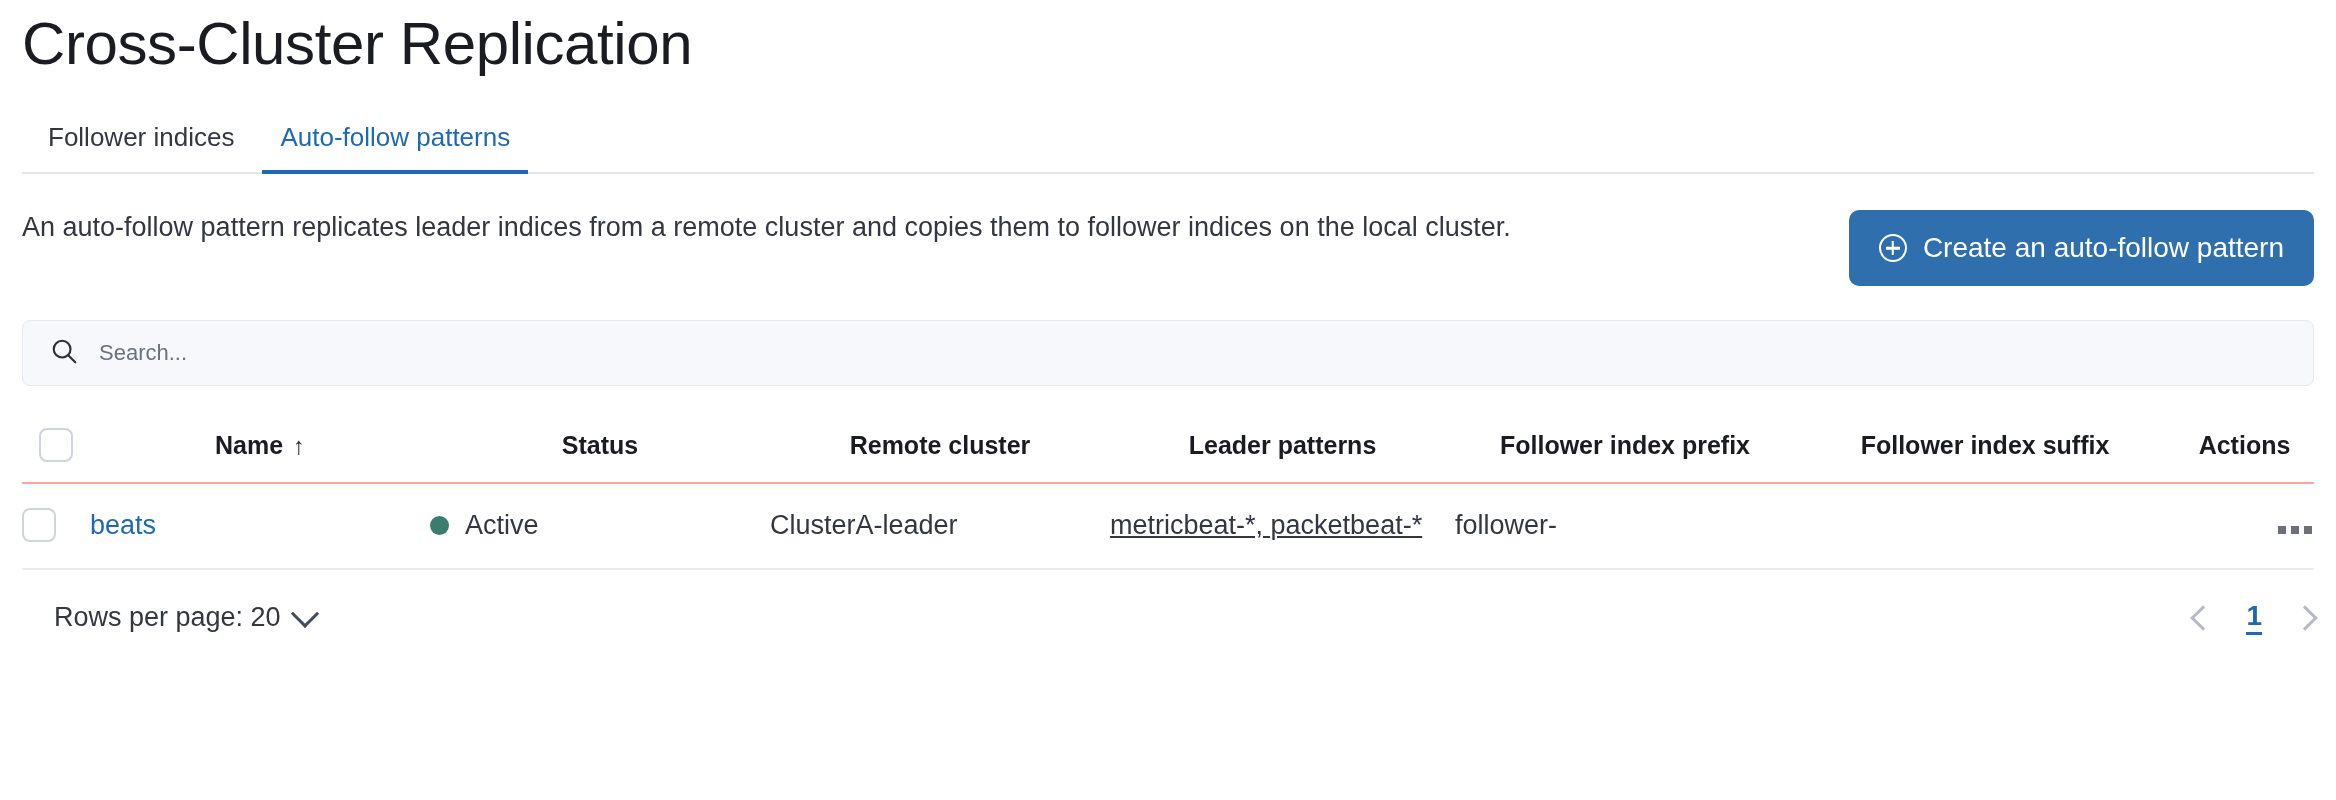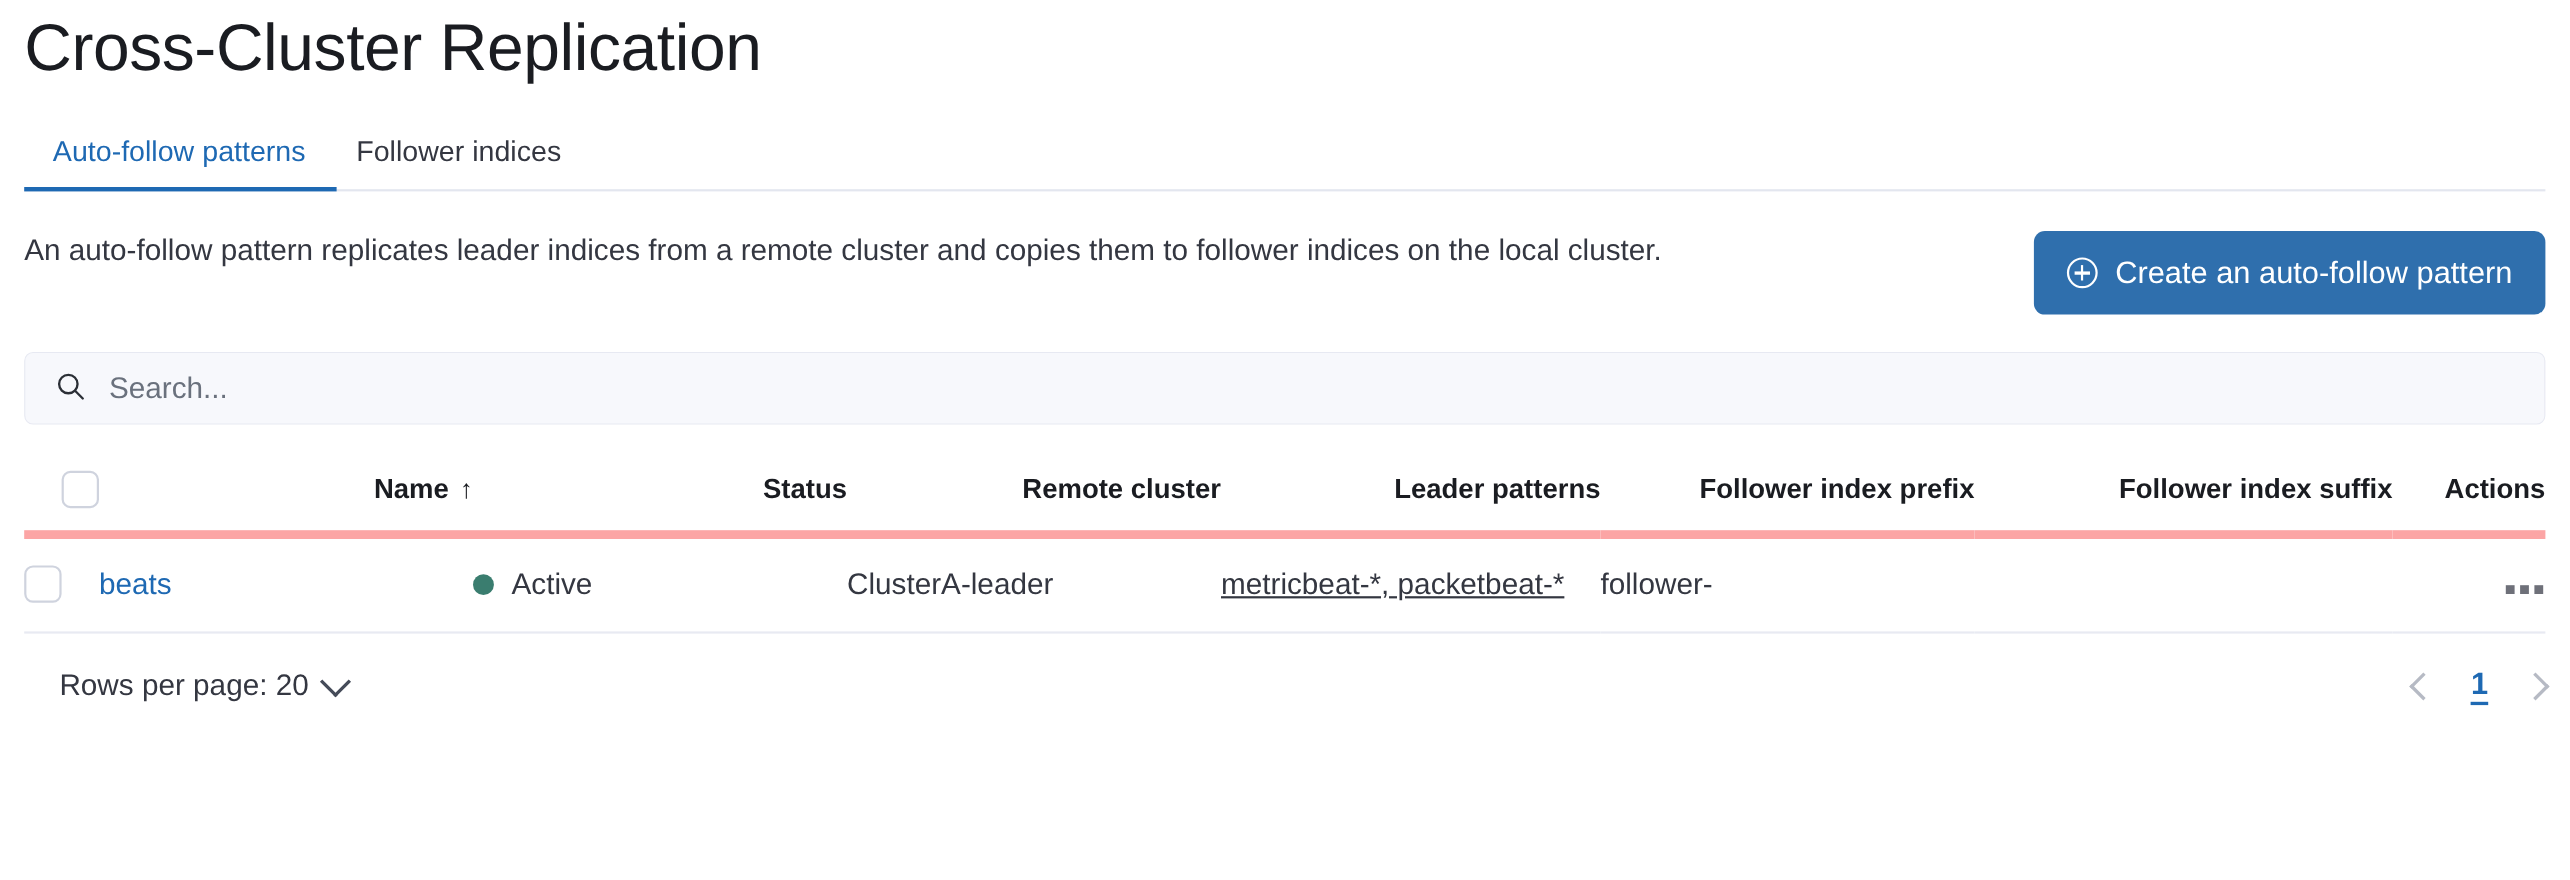--- a/index.html
+++ b/index.html
@@ -112,42 +112,42 @@
     display: flex;
     align-items: center;
     padding: 0 26px;
     gap: 20px;
   }
   .search-icon { flex: 0 0 auto; display: block; }
   .search-input {
     border: none;
     background: transparent;
     outline: none;
-    font-size: 27px;
+    font-size: 22px;
     font-family: "Liberation Sans", sans-serif;
     color: #b91c1c;
     width: 100%;
     padding: 0;
   }
   .search-input::placeholder { color: #6a717d; opacity: 1; }
 
   
   table.ccr-table {
     width: 100%;
     border-collapse: collapse;
     margin-top: 28px;
     table-layout: fixed;
   }
   table.ccr-table th {
-    text-align: right;
+    text-align: center;
     font-size: 25px;
     font-weight: 700;
     color: #1a1c21;
     padding: 14px 0 20px 0;
-    border-bottom: 8px solid #fca5a5;
+    border-bottom: 2px solid #fca5a5;
     vertical-align: middle;
   }
   table.ccr-table td {
     font-size: 27px;
     color: #343741;
     padding: 22px 0 24px 0;
     border-bottom: 2px solid #e8eaf2;
     vertical-align: middle;
   }
   .col-check  { width: 68px; }
@@ -238,22 +238,22 @@
   }
 </style>
 </head>
 <body>
 
 <div class="page">
 
   <h1 class="page-title">Cross-Cluster Replication</h1>
 
   <div class="tabs">
+    <div class="tab">Follower indices</div>
     <div class="tab active">Auto-follow patterns</div>
-    <div class="tab">Follower indices</div>
   </div>
 
   <div class="intro">
     <div class="intro-text">An auto-follow pattern replicates leader indices from a remote cluster and copies them to follower indices on the local cluster.</div>
     <button class="cta-button">
       <span class="plus-circle"></span>
       <span>Create an auto-follow pattern</span>
     </button>
   </div>
 

